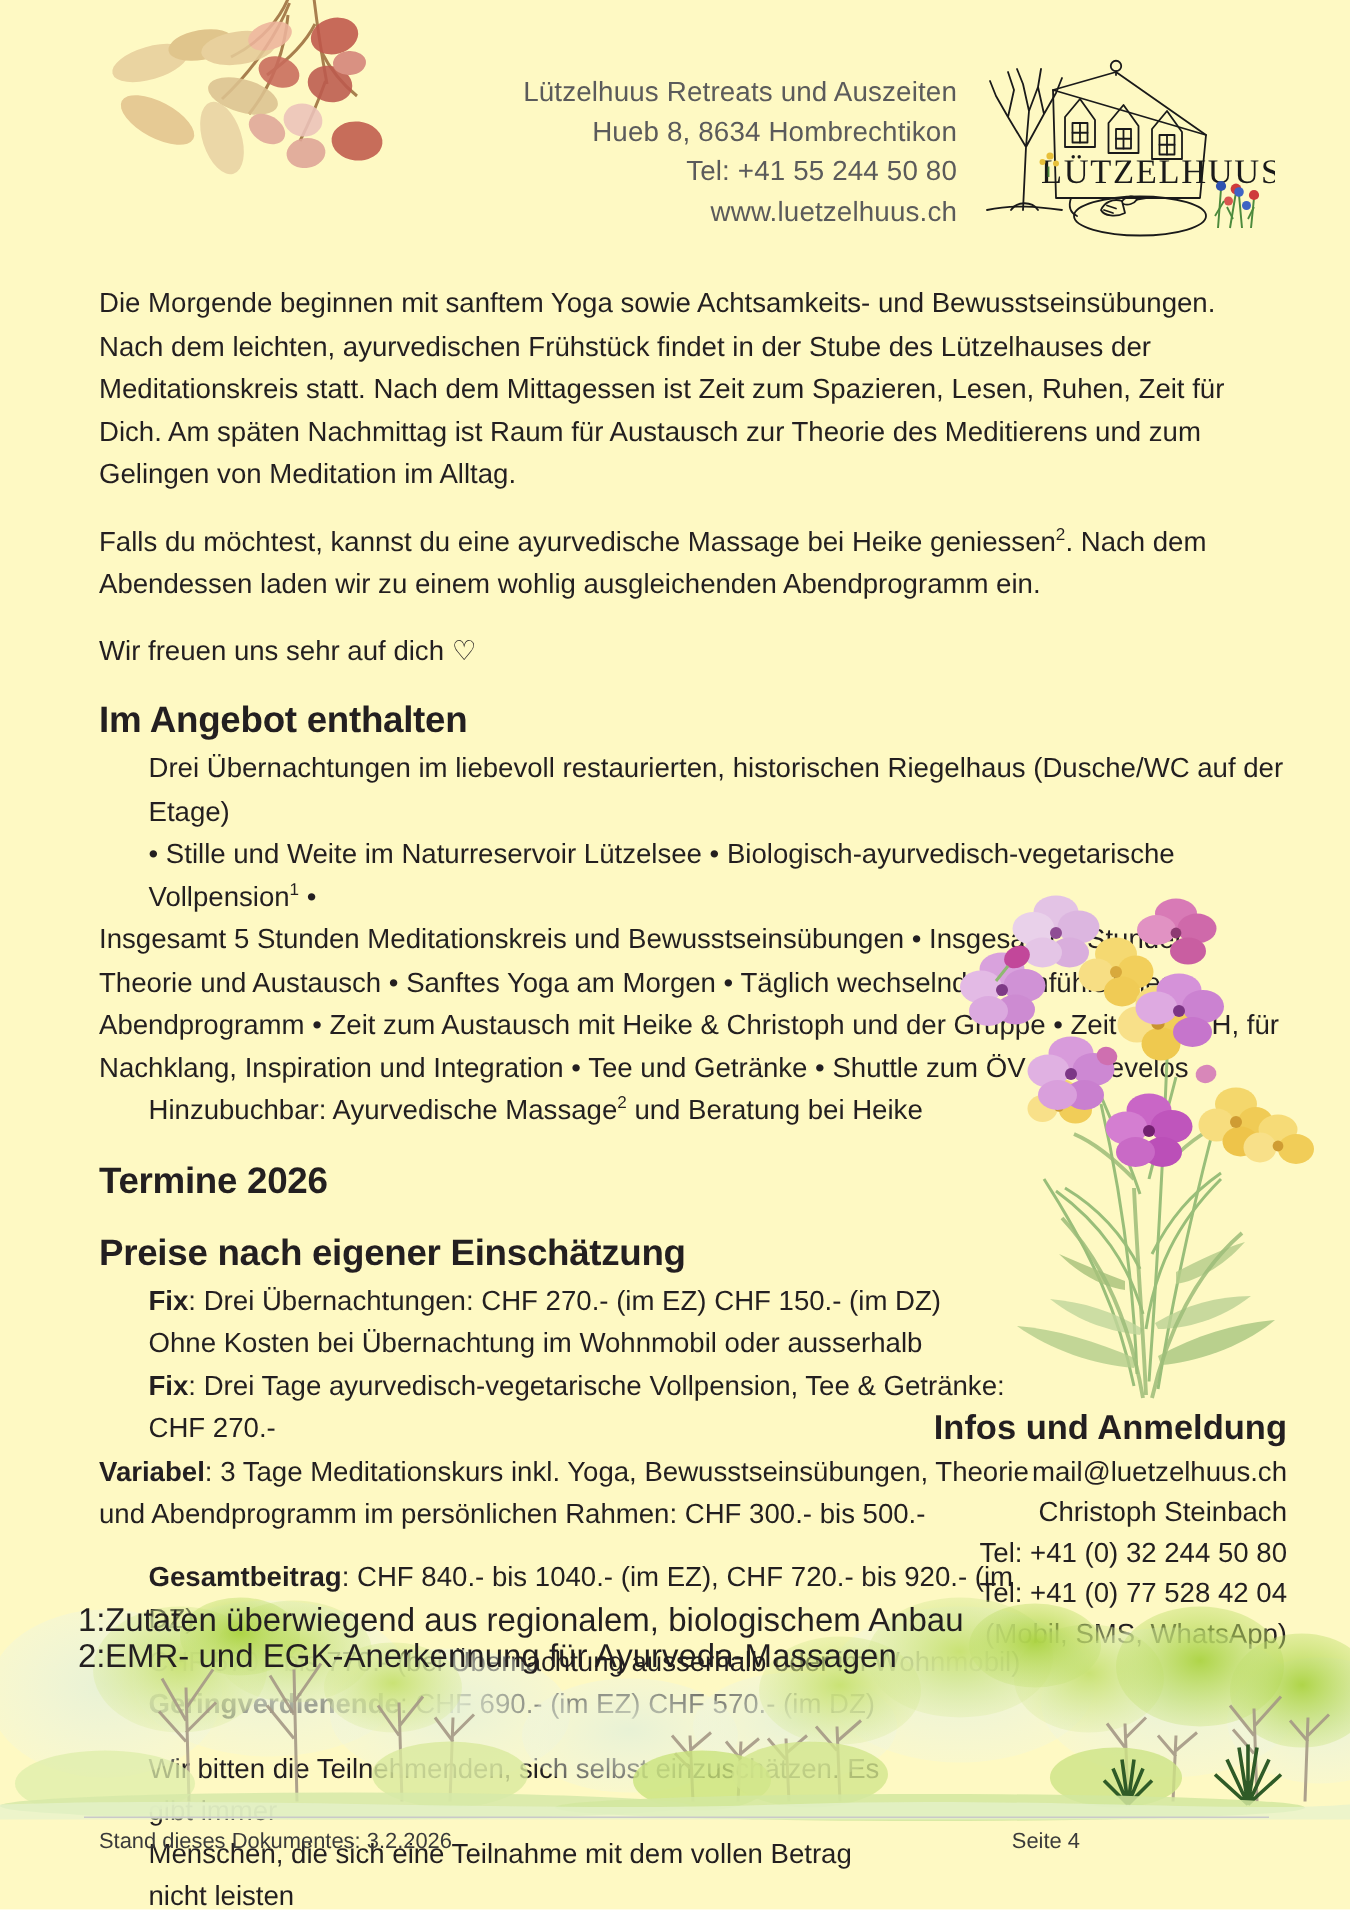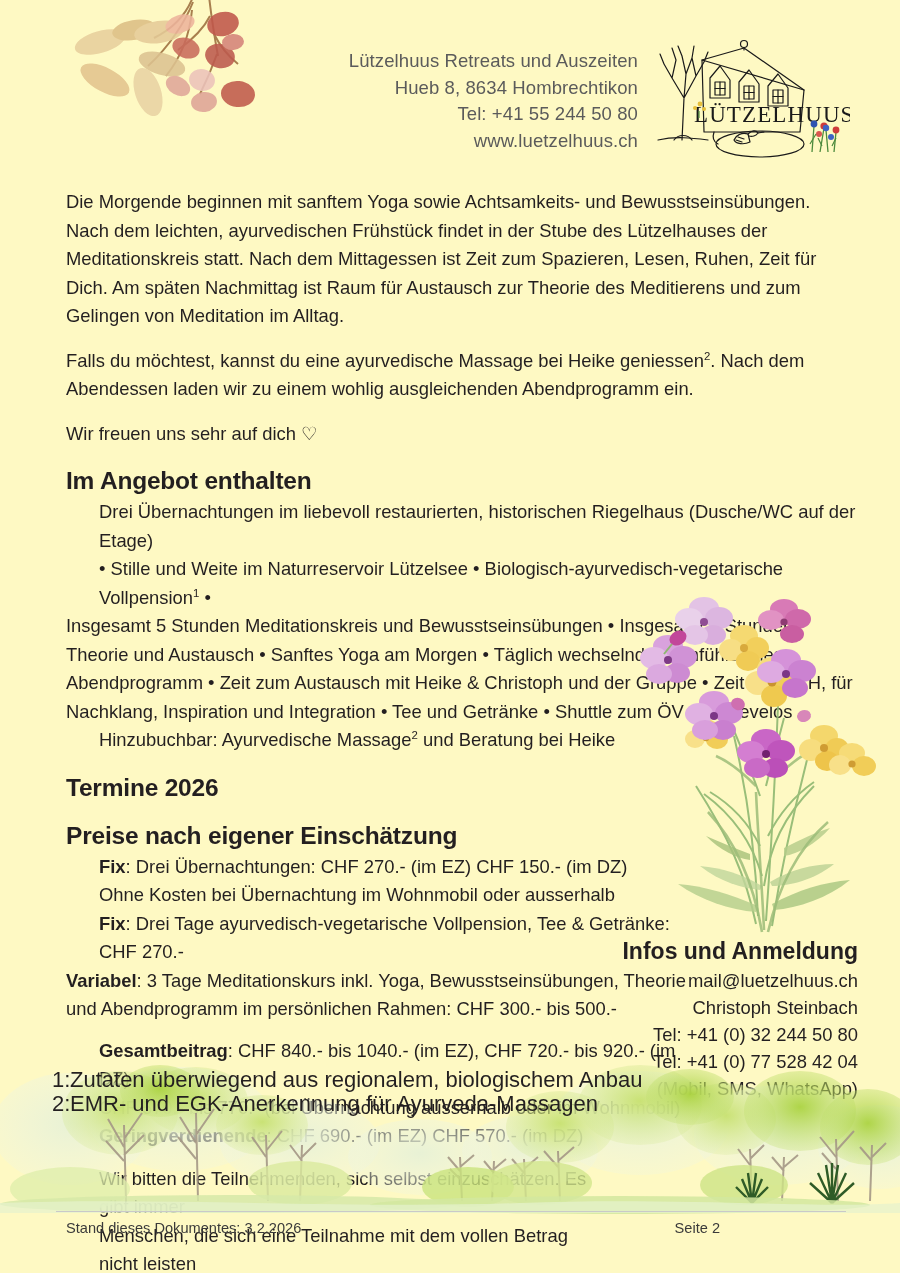--- a/index.html
+++ b/index.html
@@ -534,16 +534,16 @@
     <g>
       <ellipse cx="230" cy="143" rx="230" ry="9" fill="#d6e9a8" opacity="0.85"></ellipse>
       <ellipse cx="620" cy="144" rx="250" ry="9" fill="#d2e79f" opacity="0.85"></ellipse>
       <path d="M0 142 C160 136, 360 148, 520 142 C680 136, 820 148, 900 142 L900 152 L0 152 Z" fill="#e6f2cd" opacity="0.7"></path>
     </g>
   </svg>
 
   <div class="footer">
     <div class="rule"></div>
     <div class="left">Stand dieses Dokumentes: 3.2.2026</div>
-    <div class="right">Seite 2</div>
+    <div class="right">Seite 4</div>
   </div>
 
 </div>
 
 </body></html>

